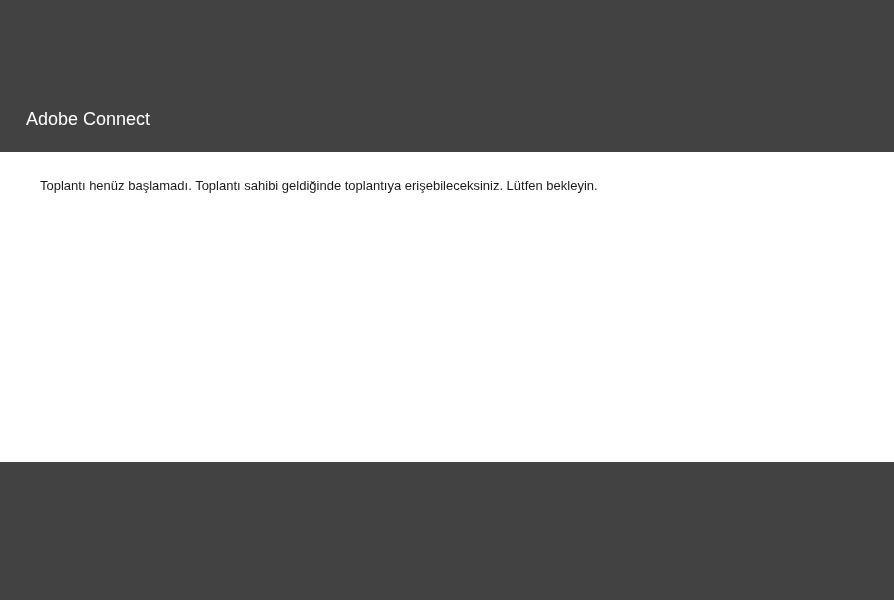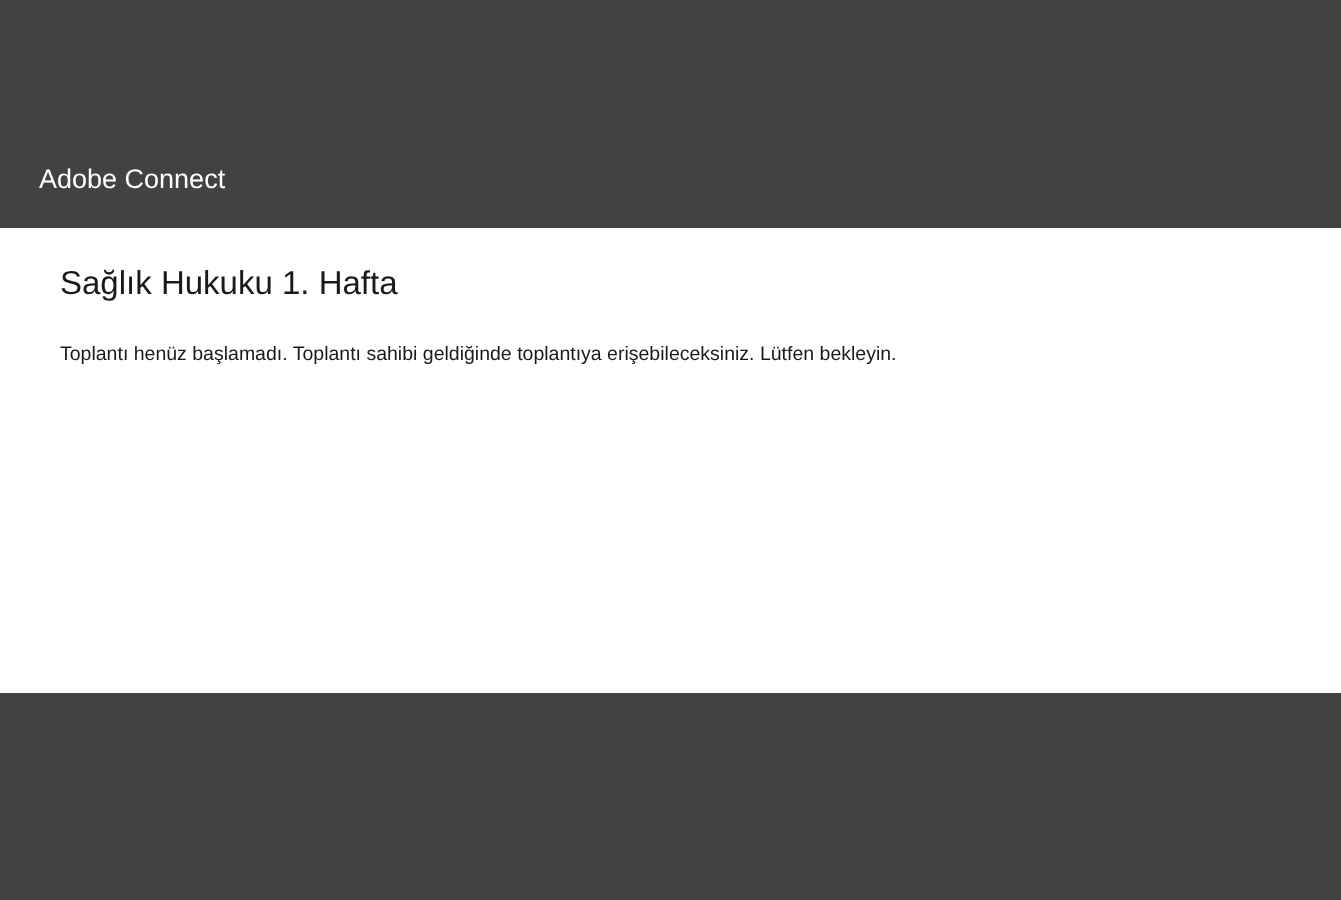--- a/index.html
+++ b/index.html
@@ -48,17 +48,16 @@
     }
   </style>
 </head>
 <body>
 
 <div class="header">
   <div class="brand">Adobe Connect</div>
 </div>
 
 <div class="content">
-  <h1 class="meeting-title">Sağlık Hukuku 1. Hafta</h1>
   <p class="meeting-message">Toplantı henüz başlamadı. Toplantı sahibi geldiğinde toplantıya erişebileceksiniz. Lütfen bekleyin.</p>
 </div>
 
 <div class="footer"></div>
 
 </body></html>

